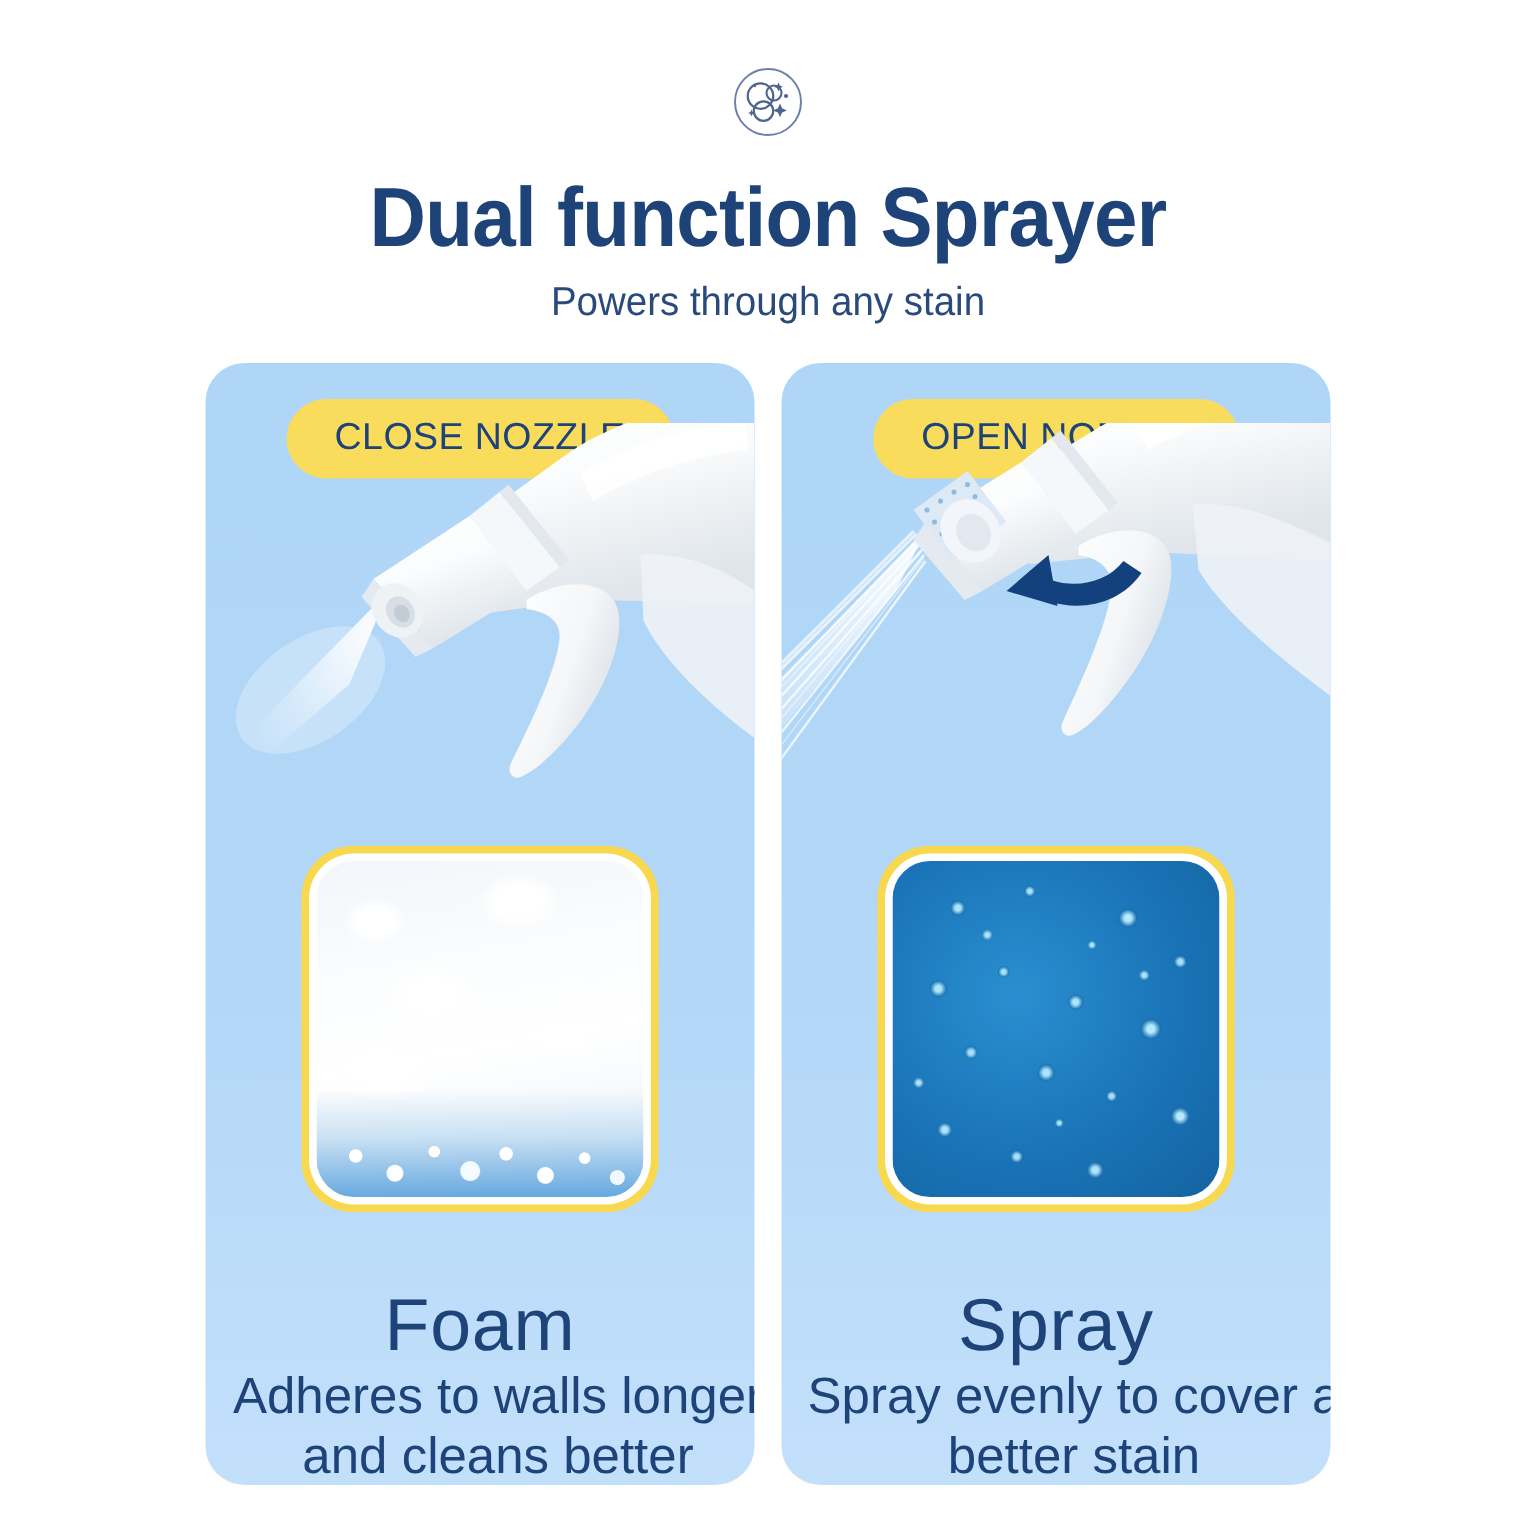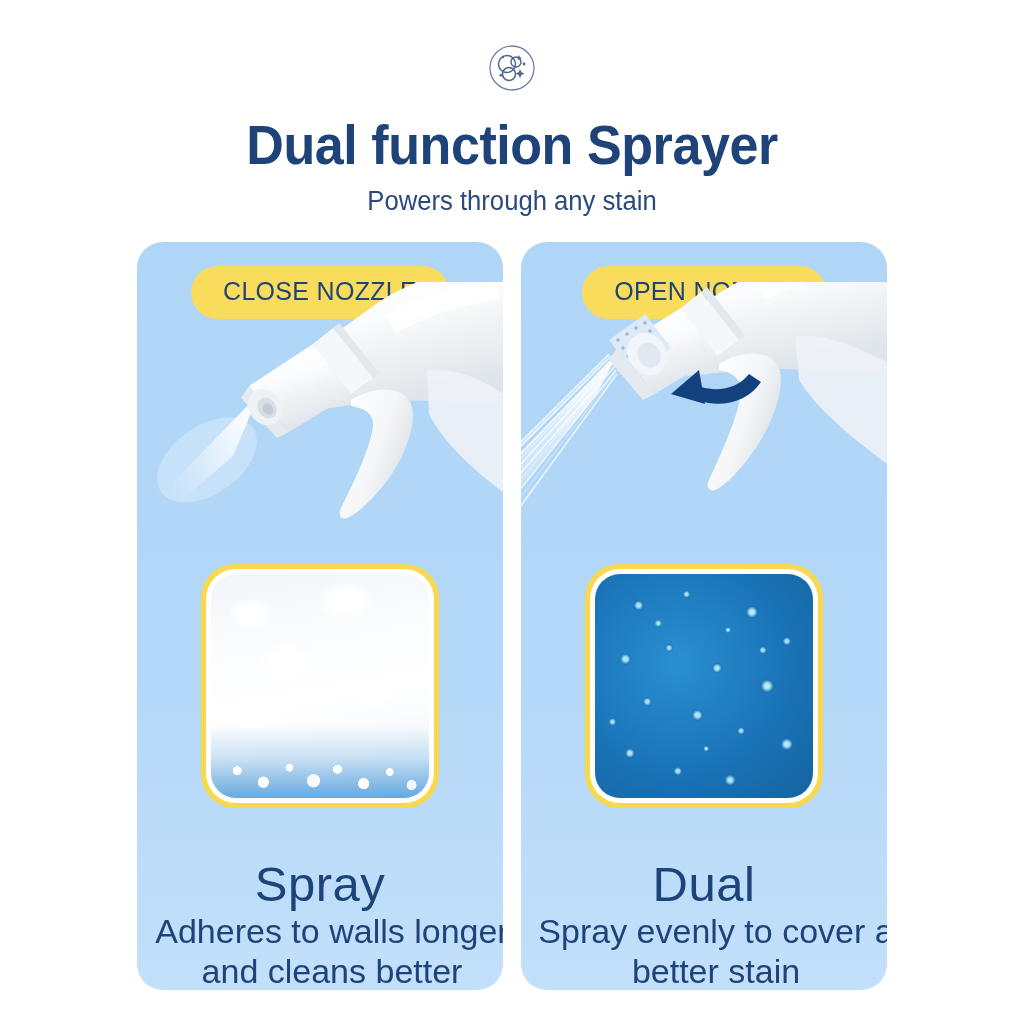--- a/index.html
+++ b/index.html
@@ -245,21 +245,21 @@
     <div class="inset">
       <div class="inset-gap">
         <div class="inset-img">
           <div class="foam-tex">
             <div class="foam-bubbles"></div>
           </div>
         </div>
       </div>
     </div>
 
-    <div class="caption-title">Spray</div>
+    <div class="caption-title">Foam</div>
     <div class="caption-desc">Adheres to walls longer and cleans better</div>
   </div>
 
   <div class="panel panel-right">
 
     <div class="badge">OPEN NOZZLE</div>
 
     <svg class="sprayer" viewBox="0 0 366 320">
       <defs>
         <linearGradient id="bodyR" x1="0" y1="0" x2="0.4" y2="1">
@@ -342,17 +342,17 @@
     </svg>
 
     <div class="inset">
       <div class="inset-gap">
         <div class="inset-img">
           <div class="drop-tex"></div>
         </div>
       </div>
     </div>
 
-    <div class="caption-title">Dual</div>
+    <div class="caption-title">Spray</div>
     <div class="caption-desc">Spray evenly to cover a better stain</div>
   </div>
 
 </div>
 
 </body></html>

